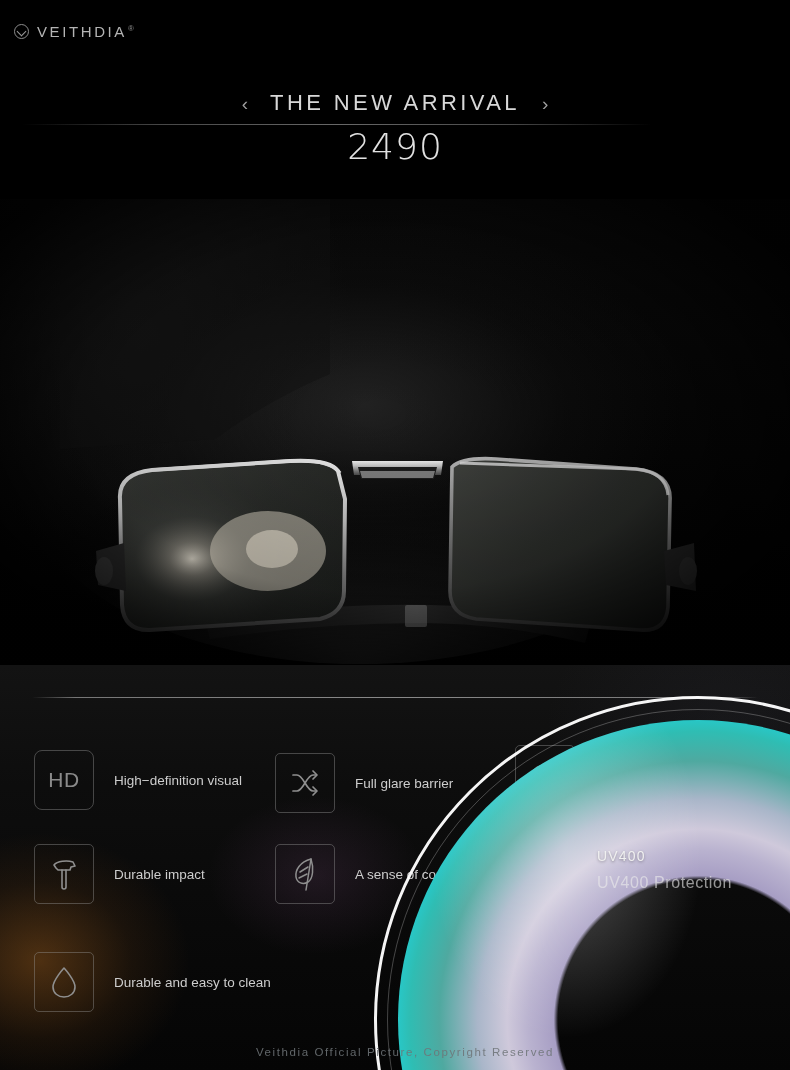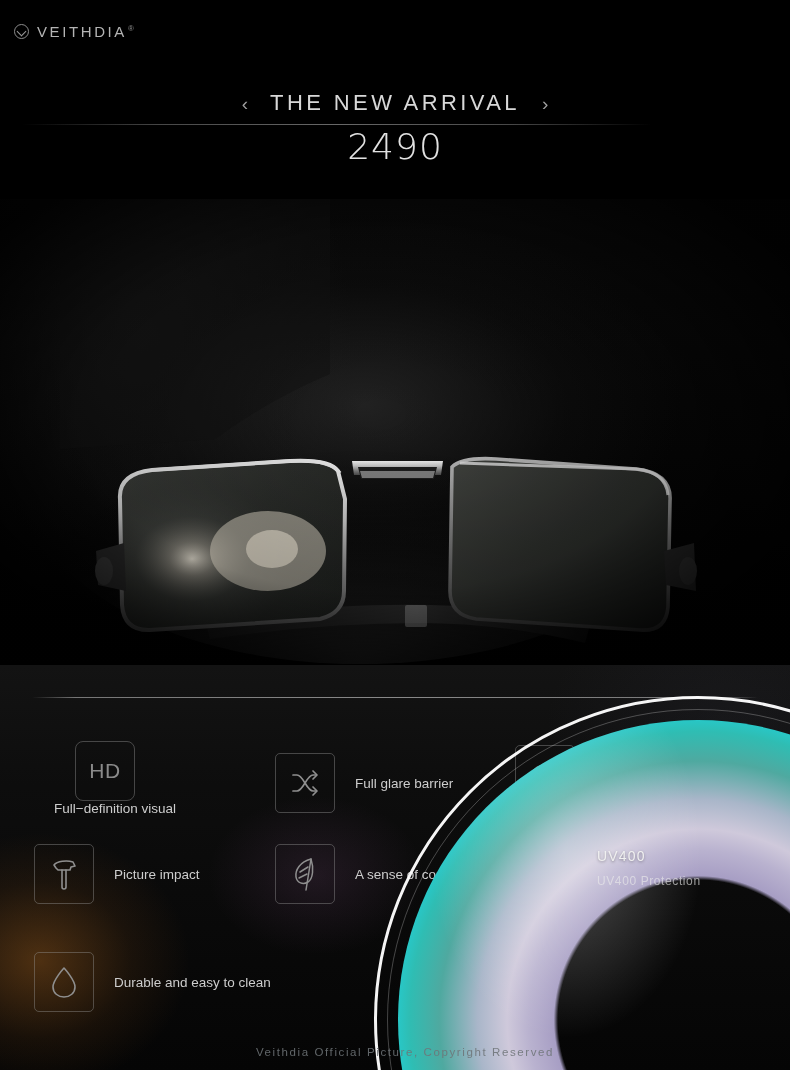--- a/index.html
+++ b/index.html
@@ -99,21 +99,21 @@
   }
   .feat-label{
     margin-left:20px; font-size:13.5px; color:#cdcdcd; white-space:nowrap;
     font-family:"Liberation Sans", sans-serif; font-weight:400;
   }
   .feat-label.dim{ color:#9a9a9a; }
   .feat-label.dimmer{ color:#8f8f8f; }
   svg.ico{ display:block; }
 
   
-  #f0{ left:34px;  top:76px;flex-direction:column; }
+  #f0{ left:34px;  top:85px; }
   #f1{ left:275px; top:88px; }
   #f2{ left:515px; top:80px; }
   #f3{ left:34px;  top:179px; }
   #f4{ left:275px; top:179px; }
   #f5{ left:515px; top:179px; }
   #f6{ left:34px;  top:287px; }
 
   
   .lens{
     position:absolute; right:-208px; bottom:-250px;
@@ -145,21 +145,21 @@
     background:radial-gradient(ellipse 220px 300px at 28% 22%, rgba(255,255,255,.30) 0%, rgba(255,255,255,0) 62%);
   }
 
   .uv-block{ position:absolute; left:597px; top:848px; text-align:left; }
   .uv-title{
     font-size:14px; color:#f0f0f0; letter-spacing:1.2px;
     font-family:"Liberation Sans", sans-serif; font-weight:400;
     text-shadow:0 1px 3px rgba(0,0,0,.35);
   }
   .uv-sub{
-    margin-top:10px; font-size:12px; color:rgba(235,235,235,.62); letter-spacing:.6px;
+    margin-top:10px; font-size:16px; color:rgba(235,235,235,.62); letter-spacing:.6px;
     font-family:"Liberation Sans", sans-serif;
   }
 
   .copyright{
     position:absolute; left:10px; top:1046px; width:790px; text-align:center;
     font-size:11.5px; letter-spacing:1.6px; color:rgba(110,116,120,.88);
     font-family:"Liberation Sans", sans-serif;
   }
 </style>
 </head>
@@ -259,21 +259,21 @@
   </svg>
 </div>
 
 <div class="features">
   <div class="feat-divider"></div>
 
   <div class="feat-item" id="f0">
     <div class="feat-box">
       <span class="feat-box-hd">HD</span>
     </div>
-    <span class="feat-label">Full−definition visual</span>
+    <span class="feat-label">High−definition visual</span>
   </div>
 
   <div class="feat-item" id="f1">
     <div class="feat-box sq">
       <svg class="ico" width="32" height="32" viewBox="0 0 32 32" fill="none" stroke="#8f8f8f" stroke-width="1.7" stroke-linecap="round" stroke-linejoin="round">
         <path d="M4 8 h4 c3 0 5 3 8 8 s5 8 8 8 h3"></path>
         <path d="M4 24 h4 c3 0 5 -3 8 -8 s5 -8 8 -8 h3"></path>
         <polyline points="24,4 28,8 24,12"></polyline>
         <polyline points="24,20 28,24 24,28"></polyline>
       </svg>
@@ -292,21 +292,21 @@
     <span class="feat-label dim">True colors</span>
   </div>
 
   <div class="feat-item" id="f3">
     <div class="feat-box sq">
       <svg class="ico" width="30" height="34" viewBox="0 0 30 34" fill="none" stroke="#8f8f8f" stroke-width="1.6" stroke-linecap="round" stroke-linejoin="round">
         <path d="M5 8 C8 4 18 3 24 5 L26 9 L22 10 L21 13 L9 13 L7 11 Z"></path>
         <path d="M13 13 L13 30 Q13 32 15 32 Q17 32 17 30 L17 13"></path>
       </svg>
     </div>
-    <span class="feat-label">Picture impact</span>
+    <span class="feat-label">Durable impact</span>
   </div>
 
   <div class="feat-item" id="f4">
     <div class="feat-box sq">
       <svg class="ico" width="28" height="36" viewBox="0 0 28 36" fill="none" stroke="#8f8f8f" stroke-width="1.5" stroke-linecap="round" stroke-linejoin="round">
         <path d="M20 3 C9 6 4 14 5 21 C6 27 12 29 17 26 C22 23 23 12 20 3 Z"></path>
         <path d="M20 3 L15 34"></path>
         <path d="M17 11 L9 16"></path>
         <path d="M16 18 L8 22"></path>
       </svg>

